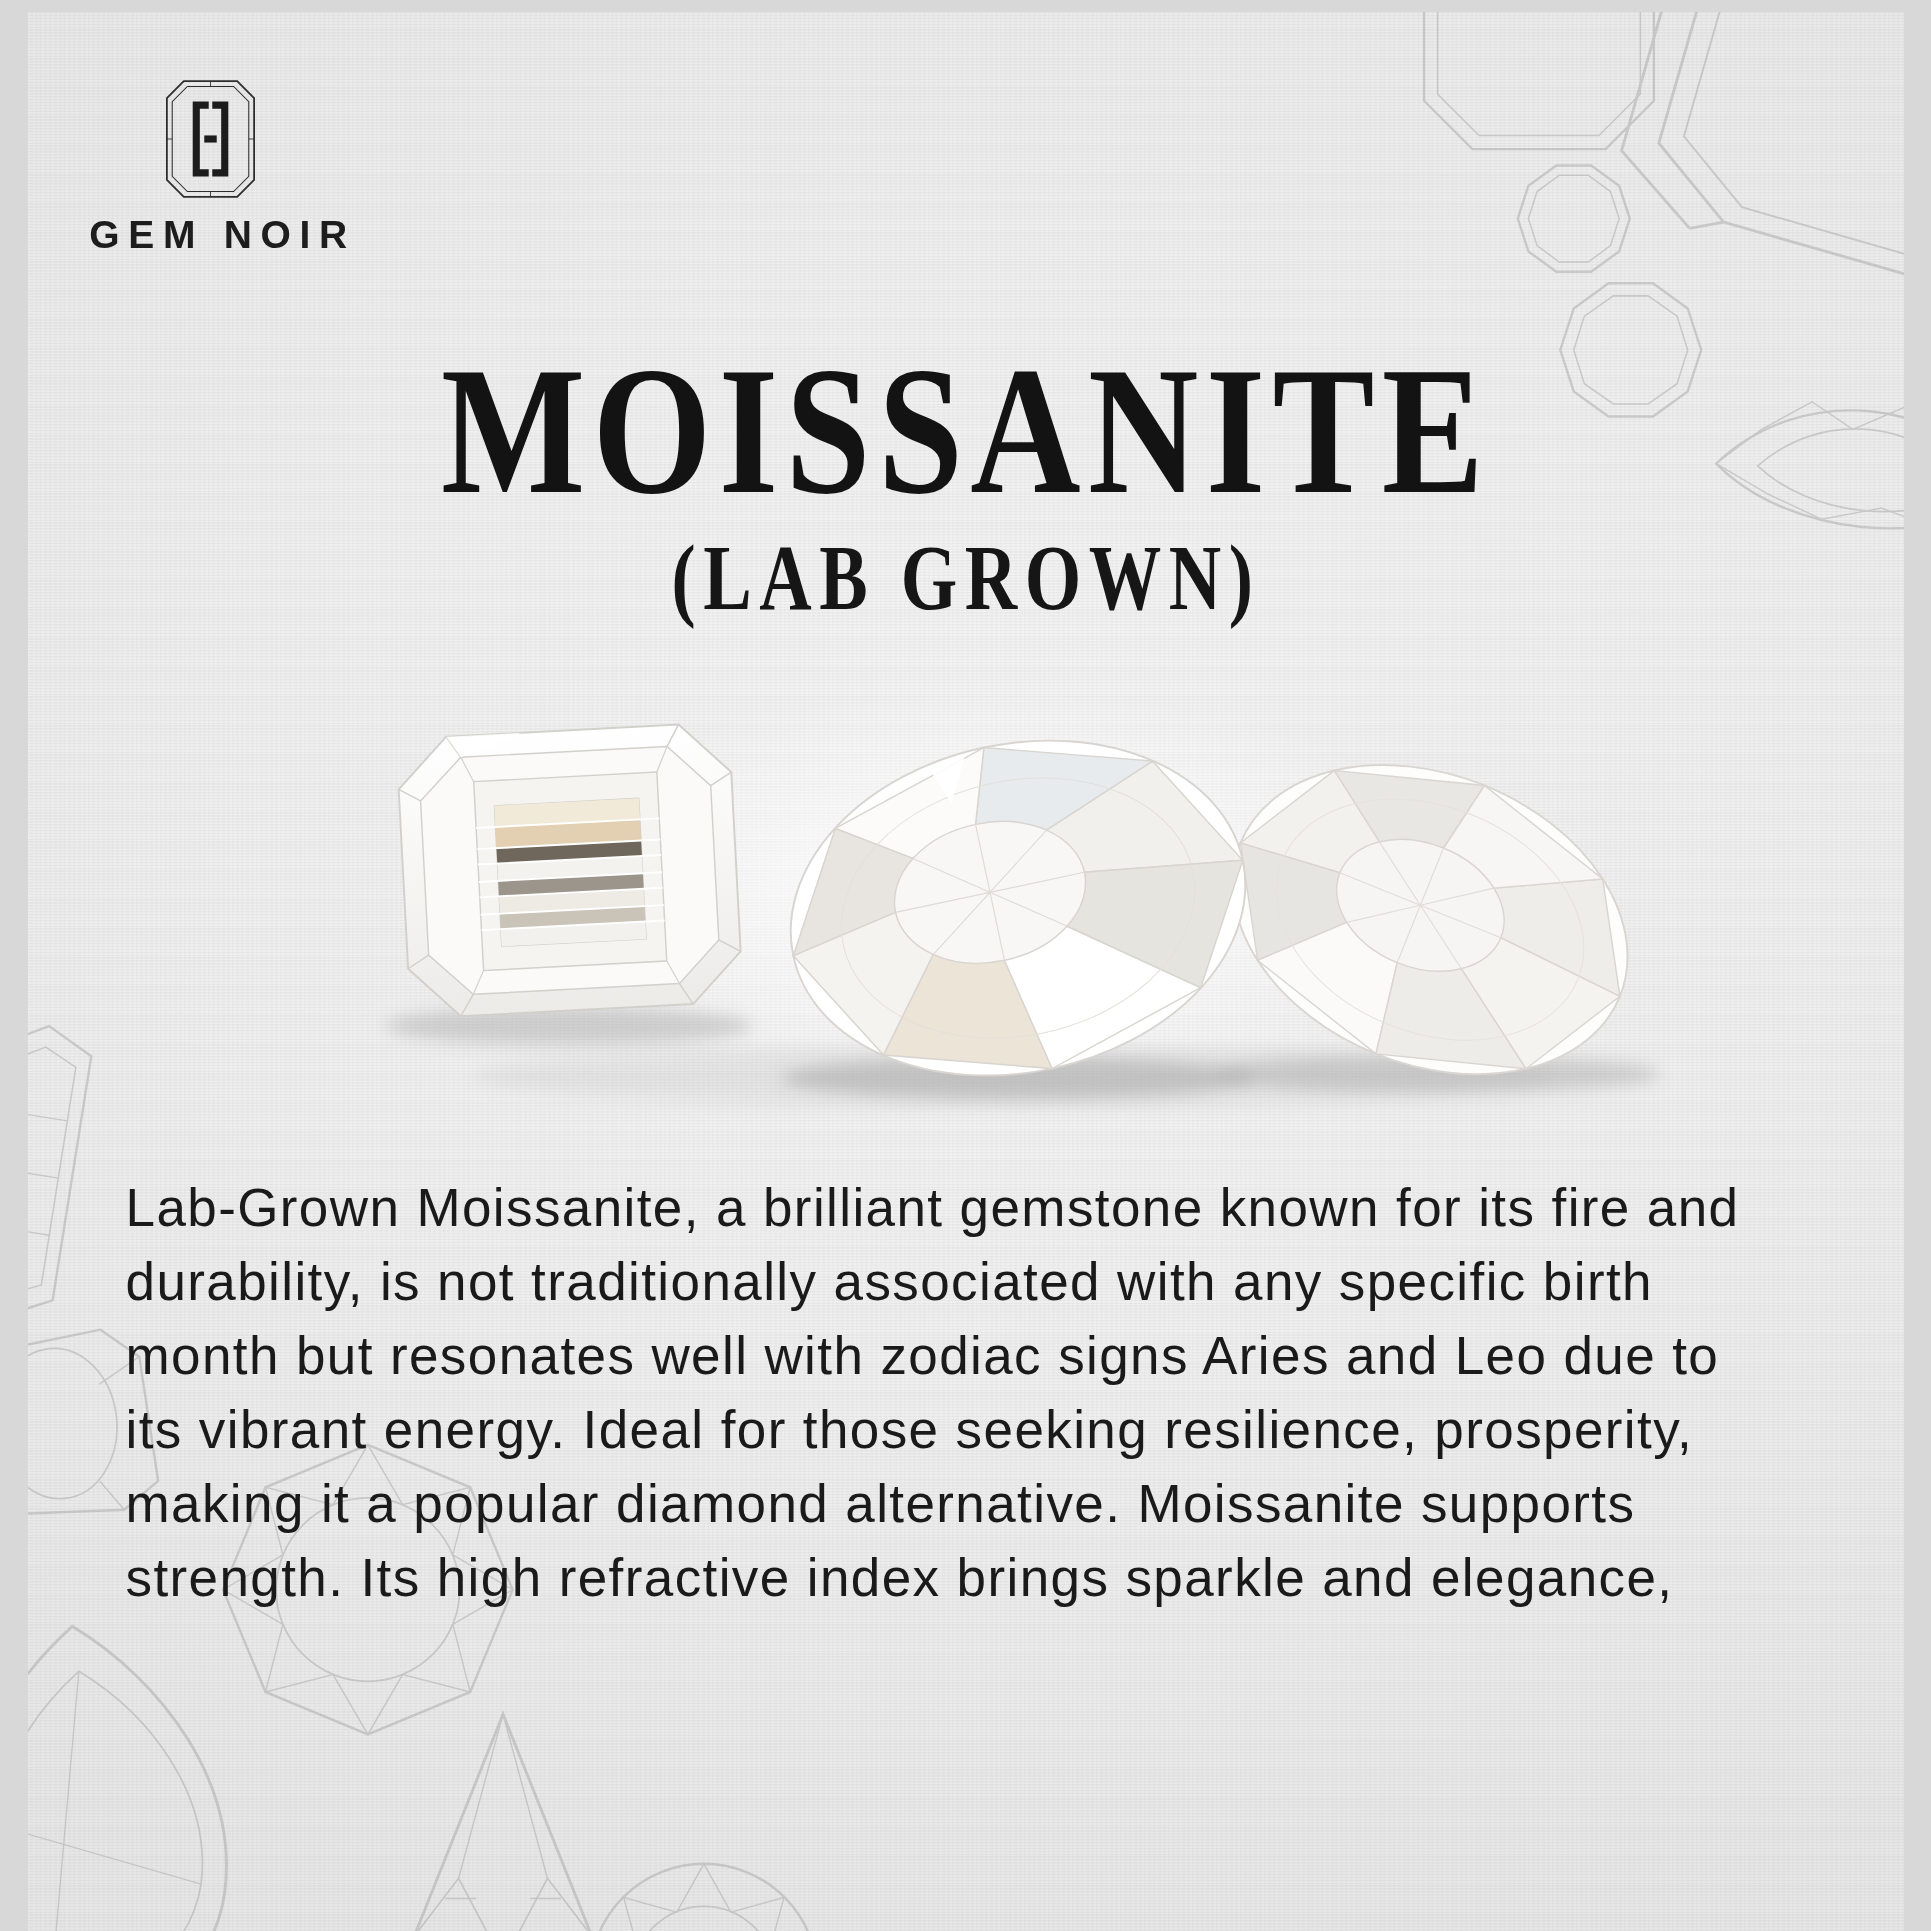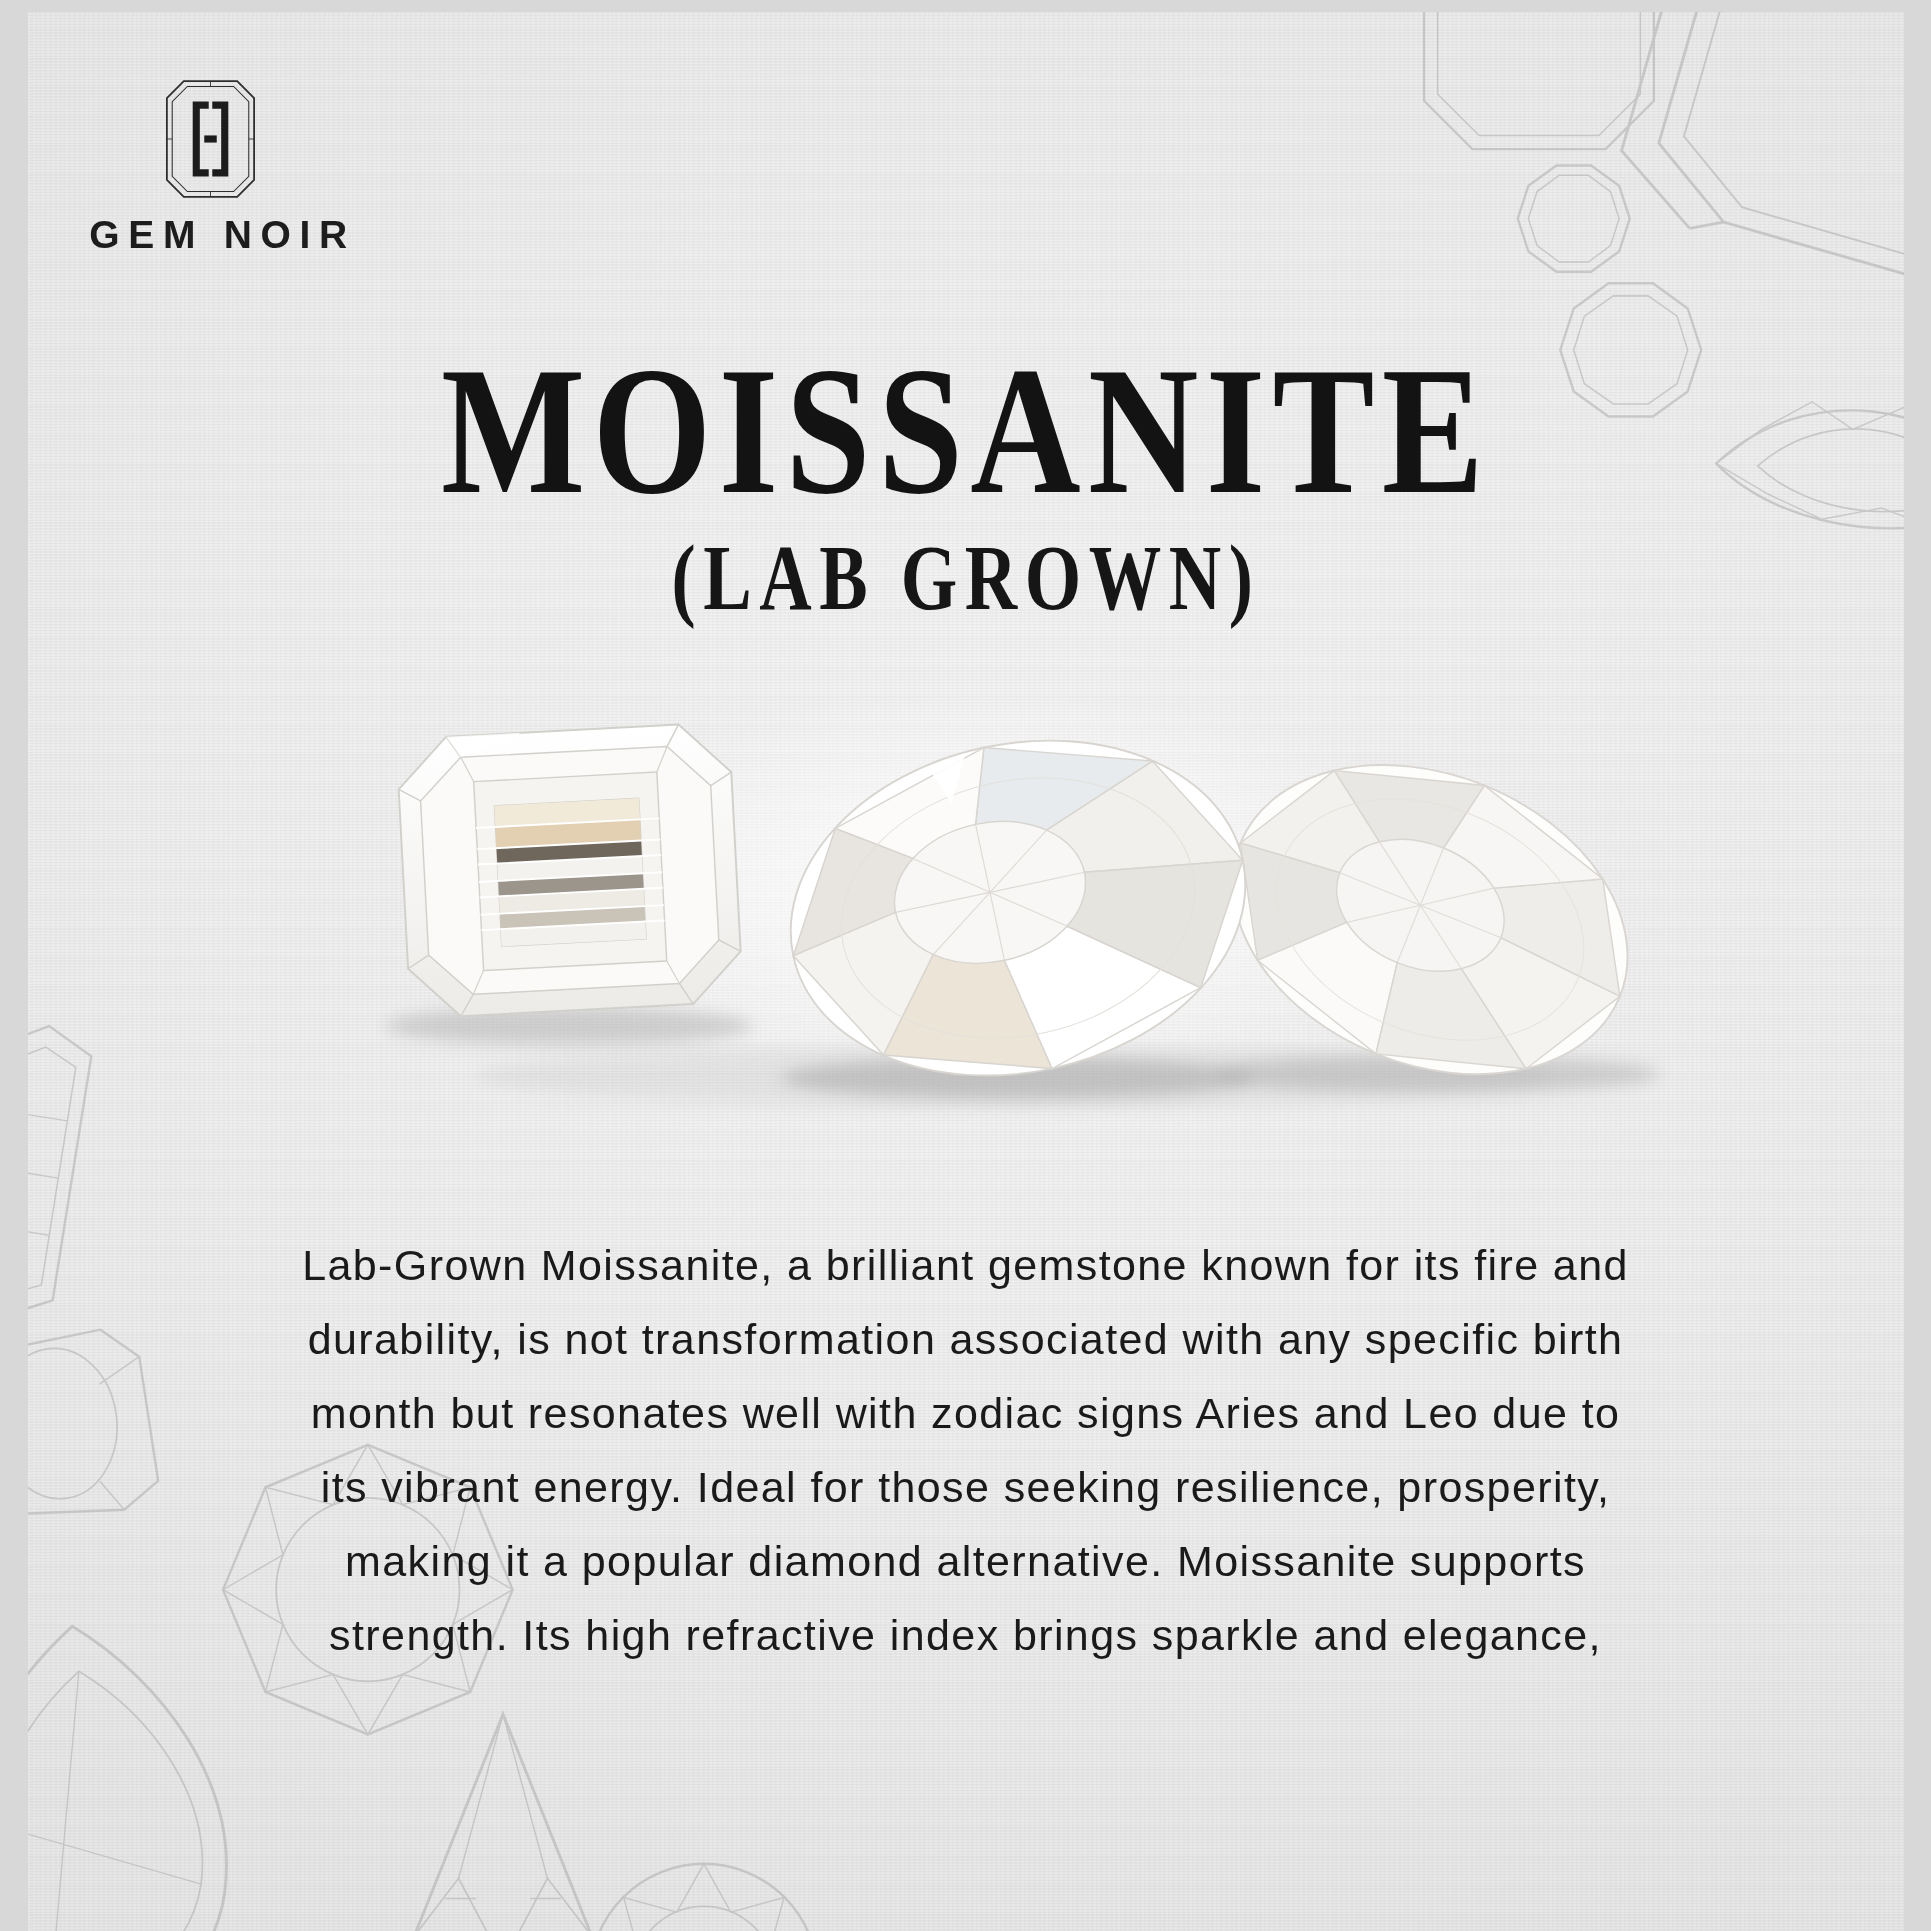--- a/index.html
+++ b/index.html
@@ -30,23 +30,23 @@
     white-space:nowrap;
   }
   .hero-subtitle{
     position:absolute;top:513px;left:0;width:100%;text-align:center;
     font-family:"Liberation Serif",serif;font-weight:bold;font-size:93px;line-height:106px;
     letter-spacing:9.7px;color:#161616;transform:scaleX(0.78);transform-origin:50% 50%;
     white-space:nowrap;
   }
   .gems-svg{position:absolute;left:348px;top:676px;width:1313px;height:444px;}
   .description{
-    position:absolute;top:1216px;left:50%;transform:translateX(-50%);
-    width:1680px;text-align:center;
-    font-size:43px;line-height:74px;letter-spacing:1.4px;color:#1a1a1a;
+    position:absolute;top:1159px;left:50%;transform:translateX(-50%);
+    width:1680px;text-align:left;
+    font-size:53px;line-height:74px;letter-spacing:1.4px;color:#1a1a1a;
   }
   .description div{white-space:nowrap;}
 </style>
 </head>
 <body>
 
 <div class="poster">
 
   <svg class="bg-decor" viewBox="0 0 2000 2000" fill="none" stroke="#a8a8a8" stroke-width="2.5" opacity="0.5">
     <g>
@@ -243,21 +243,21 @@
           <line x1="-25" y1="-22" x2="-96" y2="29"></line>
         <line x1="-25" y1="-22" x2="-25" y2="50"></line>
           <line x1="-25" y1="-22" x2="46" y2="29"></line>
       </g>
       <polygon points="-60,-160 -20,-168 -45,-120" fill="#ffffff" opacity="0.9" stroke="none"></polygon>
     </g>
   </svg>
 
   <div class="description">
     <div>Lab-Grown Moissanite, a brilliant gemstone known for its fire and</div>
-    <div>durability, is not transformation associated with any specific birth</div>
+    <div>durability, is not traditionally associated with any specific birth</div>
     <div>month but resonates well with zodiac signs Aries and Leo due to</div>
     <div>its vibrant energy. Ideal for those seeking resilience, prosperity,</div>
     <div>making it a popular diamond alternative. Moissanite supports</div>
     <div>strength. Its high refractive index brings sparkle and elegance,</div>
   </div>
 
 </div>
 
 
 </body></html>

